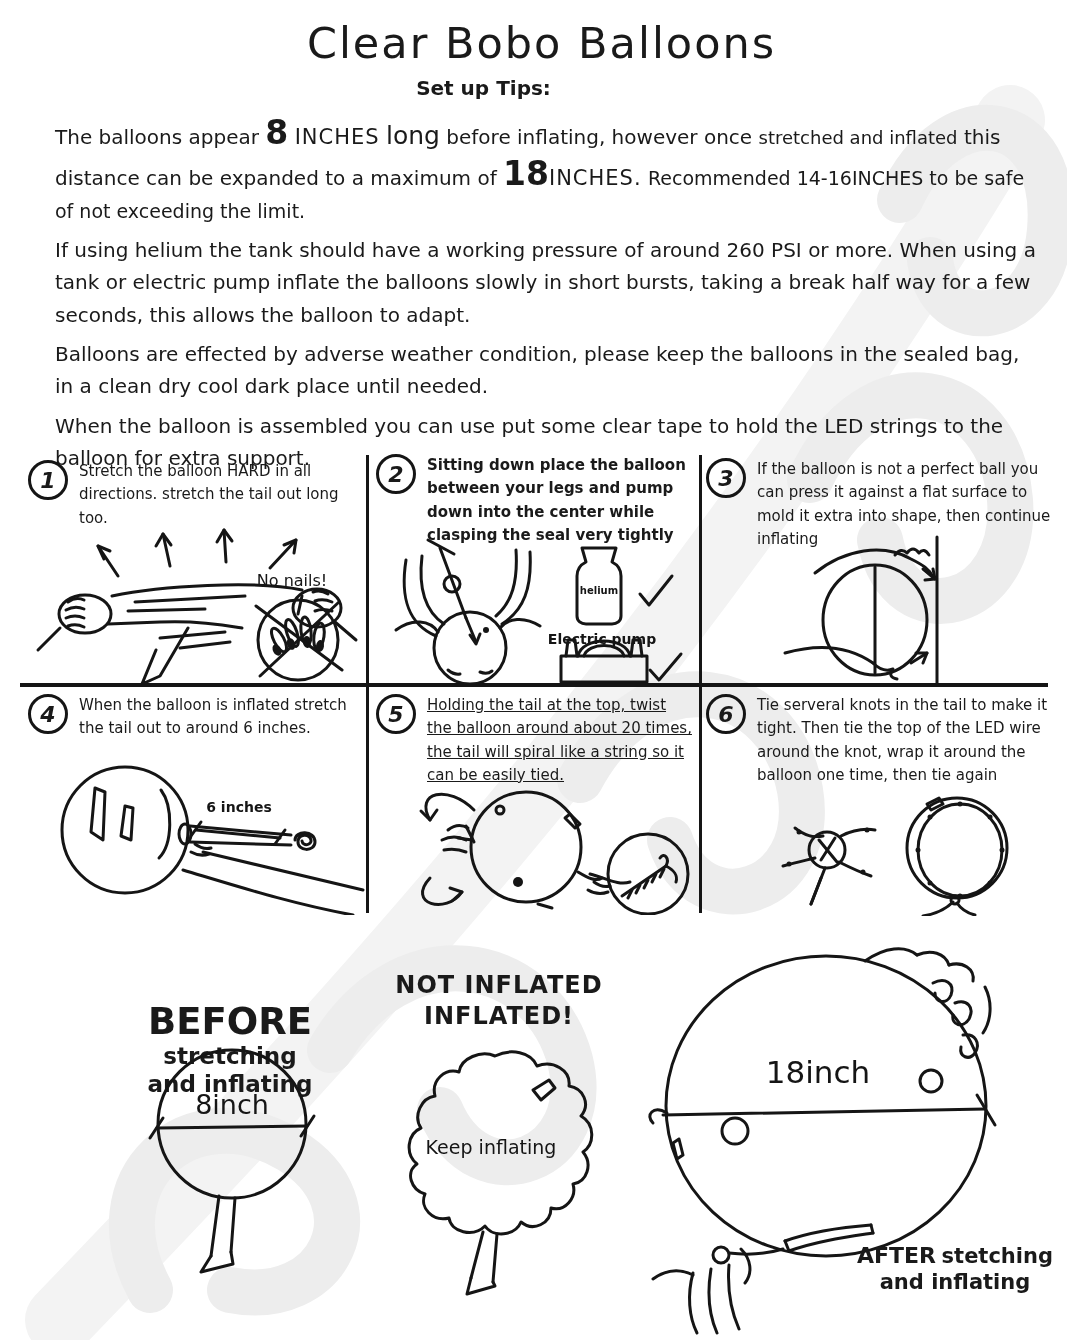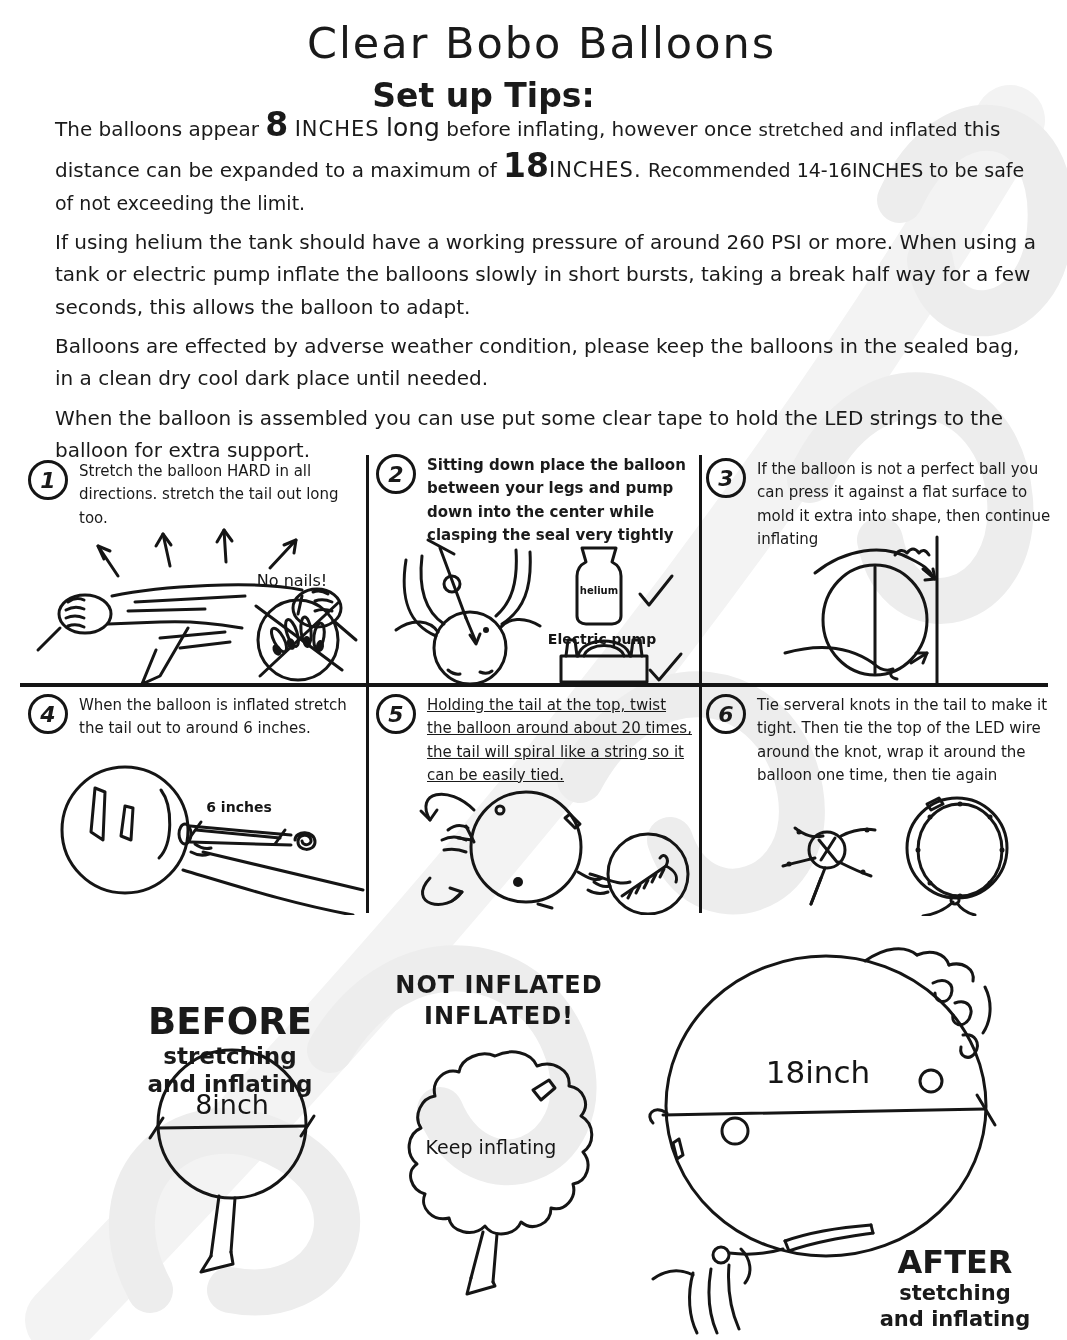--- a/index.html
+++ b/index.html
@@ -1,43 +1,43 @@
 <!DOCTYPE html>
 <html><head>
 <meta charset="utf-8">
 <style>
   html,body{margin:0;padding:0;background:#fff;}
   .page{position:relative;width:1067px;height:1340px;background:#ffffff;
         font-family:"DejaVu Sans",sans-serif;color:#1a1a1a;overflow:hidden;}
   .abs{position:absolute;}
   h1,h2,p{margin:0;}
   .title{left:0;top:18px;width:1067px;text-align:center;font-size:43px;font-weight:400;letter-spacing:2px;padding-left:8px;}
-  .subtitle{left:0;top:76px;width:967px;text-align:center;font-size:33px;font-weight:bold;}
-  .intro{left:55px;top:108px;width:988px;font-size:20px;line-height:1.62;}
+  .subtitle{left:0;top:76px;width:967px;text-align:center;font-size:20px;font-weight:bold;}
+  .intro{left:55px;top:116px;width:988px;font-size:20px;line-height:1.62;}
   .intro p{margin:0 0 7px 0;}
   .n8{font-size:33px;font-weight:bold;line-height:1;}
   .cap{font-size:21px;letter-spacing:1px;}
   .lg{font-size:25px;}
   .sm{font-size:18px;}
   .rec{font-size:19px;}
   .gridline{position:absolute;background:#151515;}
   .cell{position:absolute;display:flex;gap:11px;align-items:flex-start;}
   .stepnum{flex:0 0 auto;width:34px;height:34px;border:3px solid #151515;border-radius:50%;
            display:flex;align-items:center;justify-content:center;font-size:22px;font-weight:bold;font-style:italic;}
   .steptext{font-size:15px;line-height:1.55;}
   svg.art path,svg.art line,svg.art circle,svg.art ellipse,svg.art rect,svg.art polyline{
       stroke:#151515;stroke-width:3;fill:none;stroke-linecap:round;stroke-linejoin:round;}
   svg.art .fl{fill:#151515;stroke:none;}
   svg.art text{stroke:none;fill:#151515;font-family:"DejaVu Sans",sans-serif;}
   svg.wm path{stroke:#ededed;fill:none;stroke-linecap:round;}
   .bh{position:absolute;text-align:center;font-weight:bold;}
   .bh .w-big{font-size:37px;}
   .bh .w-sm{font-size:23px;}
   .bh .l2{font-size:23px;display:block;margin-top:2px;}
-  .bh2 .w-big{font-size:32px;}
+  .bh2 .w-big{font-size:22px;}
   .bh2 .w-sm{font-size:21px;margin-top:30px;}
   .bh2 .l2{font-size:21px;display:block;}
   .noth{font-size:24px;font-weight:bold;letter-spacing:1px;line-height:1.3;}
 </style>
 </head>
 <body>
 
 <div class="page">
 
   <svg class="wm abs" style="left:0;top:0;" width="1067" height="1340" viewBox="0 0 1067 1340">

